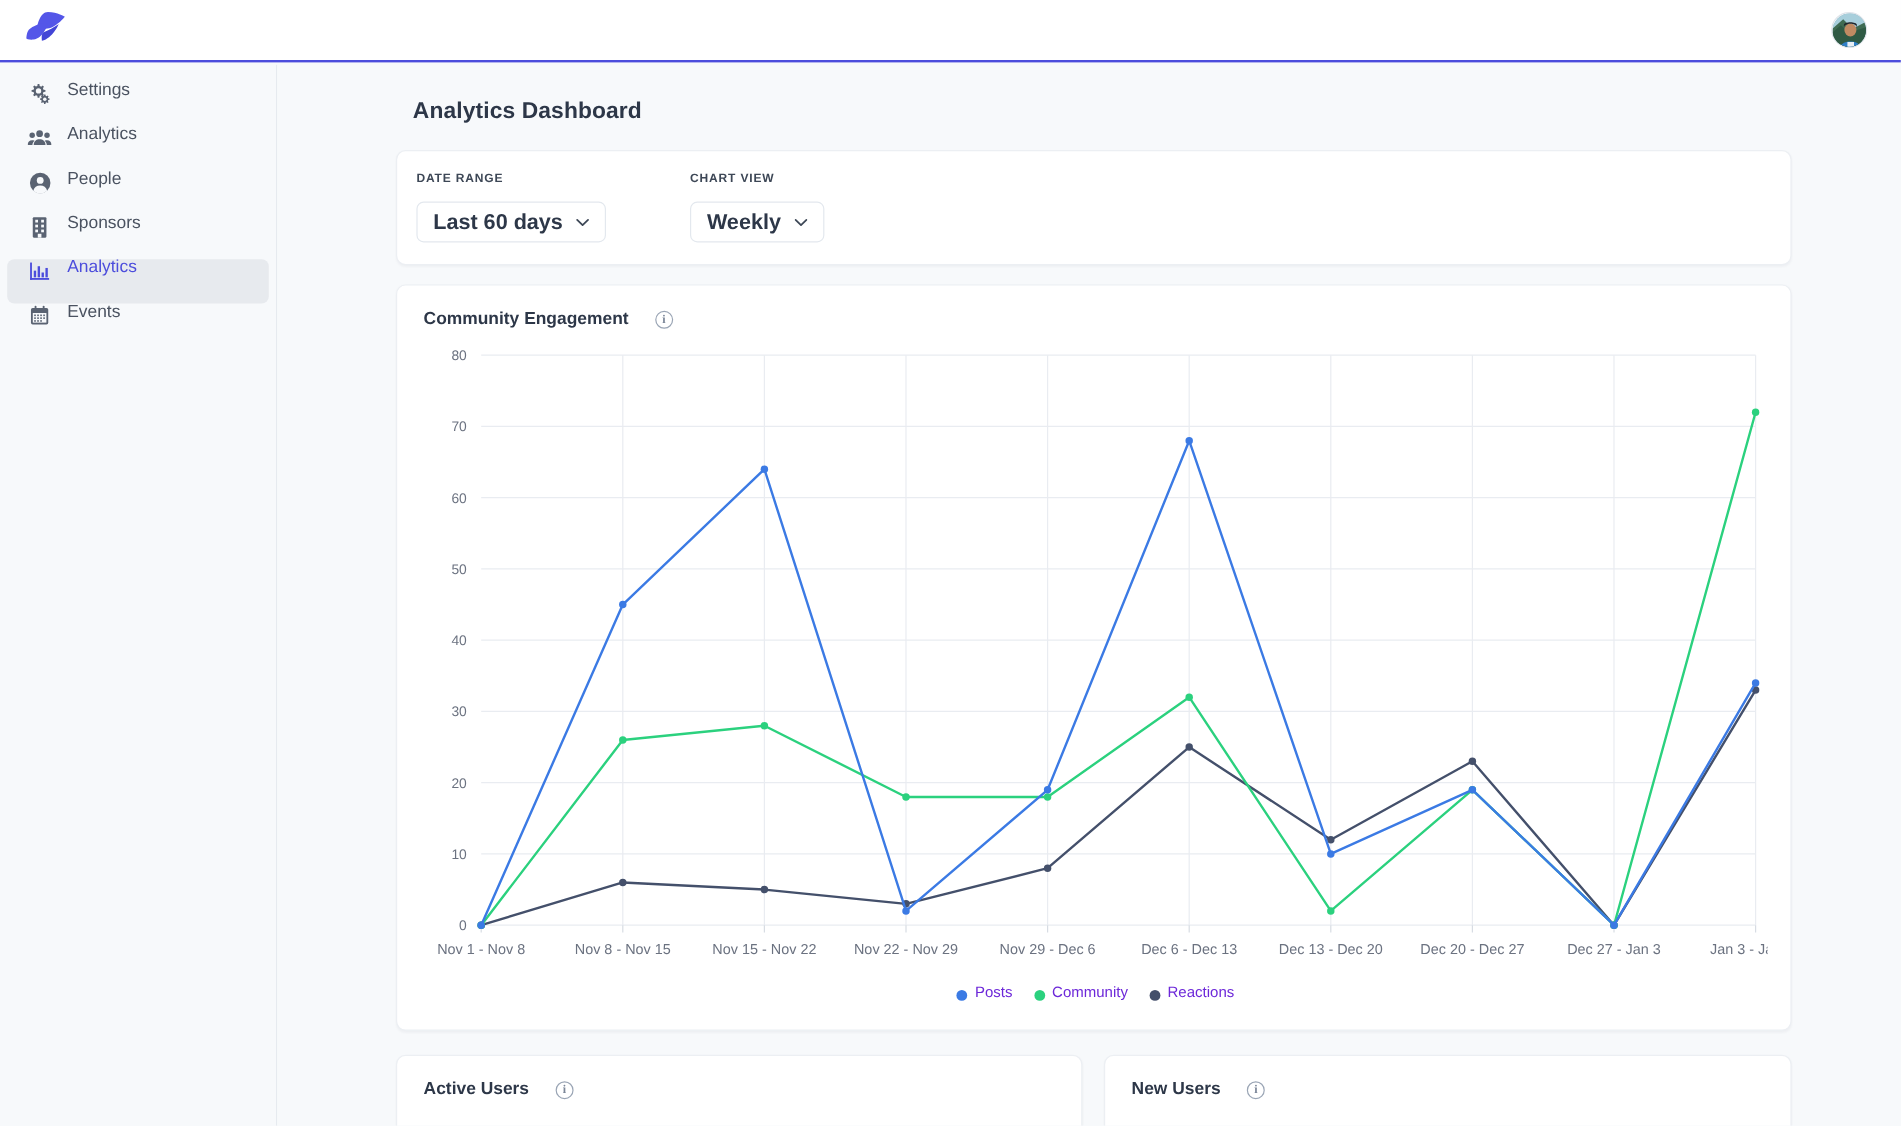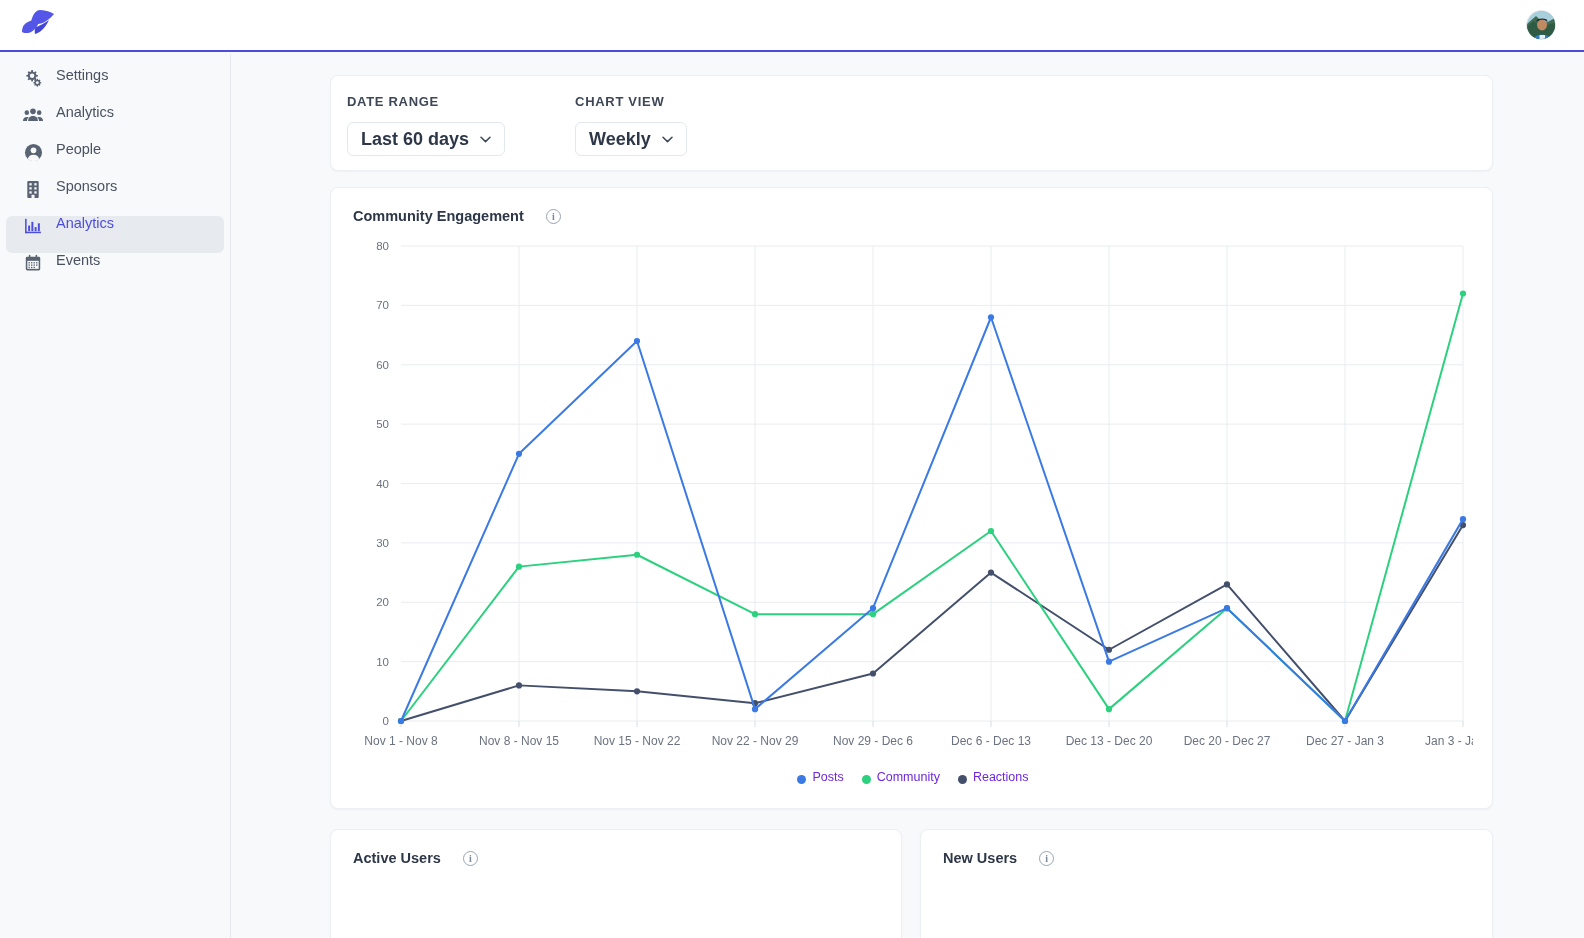--- a/index.html
+++ b/index.html
@@ -81,21 +81,21 @@
     box-shadow: 0 1px 2px rgba(16,24,40,0.04);
   }
 
   .filters-card {
     margin: 21px 0 0 99px;
     width: 1163px; height: 96px;
     padding: 18px 0 0 16px;
   }
   .filters-row { display: flex; gap: 70px; }
   .filter-label {
-    font-size: 13px; font-weight: 600; letter-spacing: 0.7px;
+    font-size: 10px; font-weight: 600; letter-spacing: 0.7px;
     color: #3d4756; text-transform: uppercase;
   }
   .dropdown {
     margin-top: 13px;
     height: 34px;
     border: 1px solid #e3e8ee;
     border-radius: 6px;
     background: #fff;
     display: inline-flex; align-items: center;
     padding: 0 13px;
@@ -269,20 +269,21 @@
         </svg>
       </span>
       <span class="nav-label">Events</span>
     </div>
 
   </div>
 </nav>
 
 <div class="main">
 
+  <h1 class="page-title">Analytics Dashboard</h1>
 
   <div class="card filters-card">
     <div class="filters-row">
       <div class="filter-col">
         <div class="filter-label">DATE RANGE</div>
         <div class="dropdown">
           <span>Last 60 days</span>
           <span class="chev">
             <svg width="11" height="7" viewBox="0 0 11 7" aria-hidden="true">
                 <path d="M1 1.3 L5.5 5.6 L10 1.3" stroke="#3d4756" stroke-width="1.5" fill="none" stroke-linecap="round" stroke-linejoin="round"></path>

